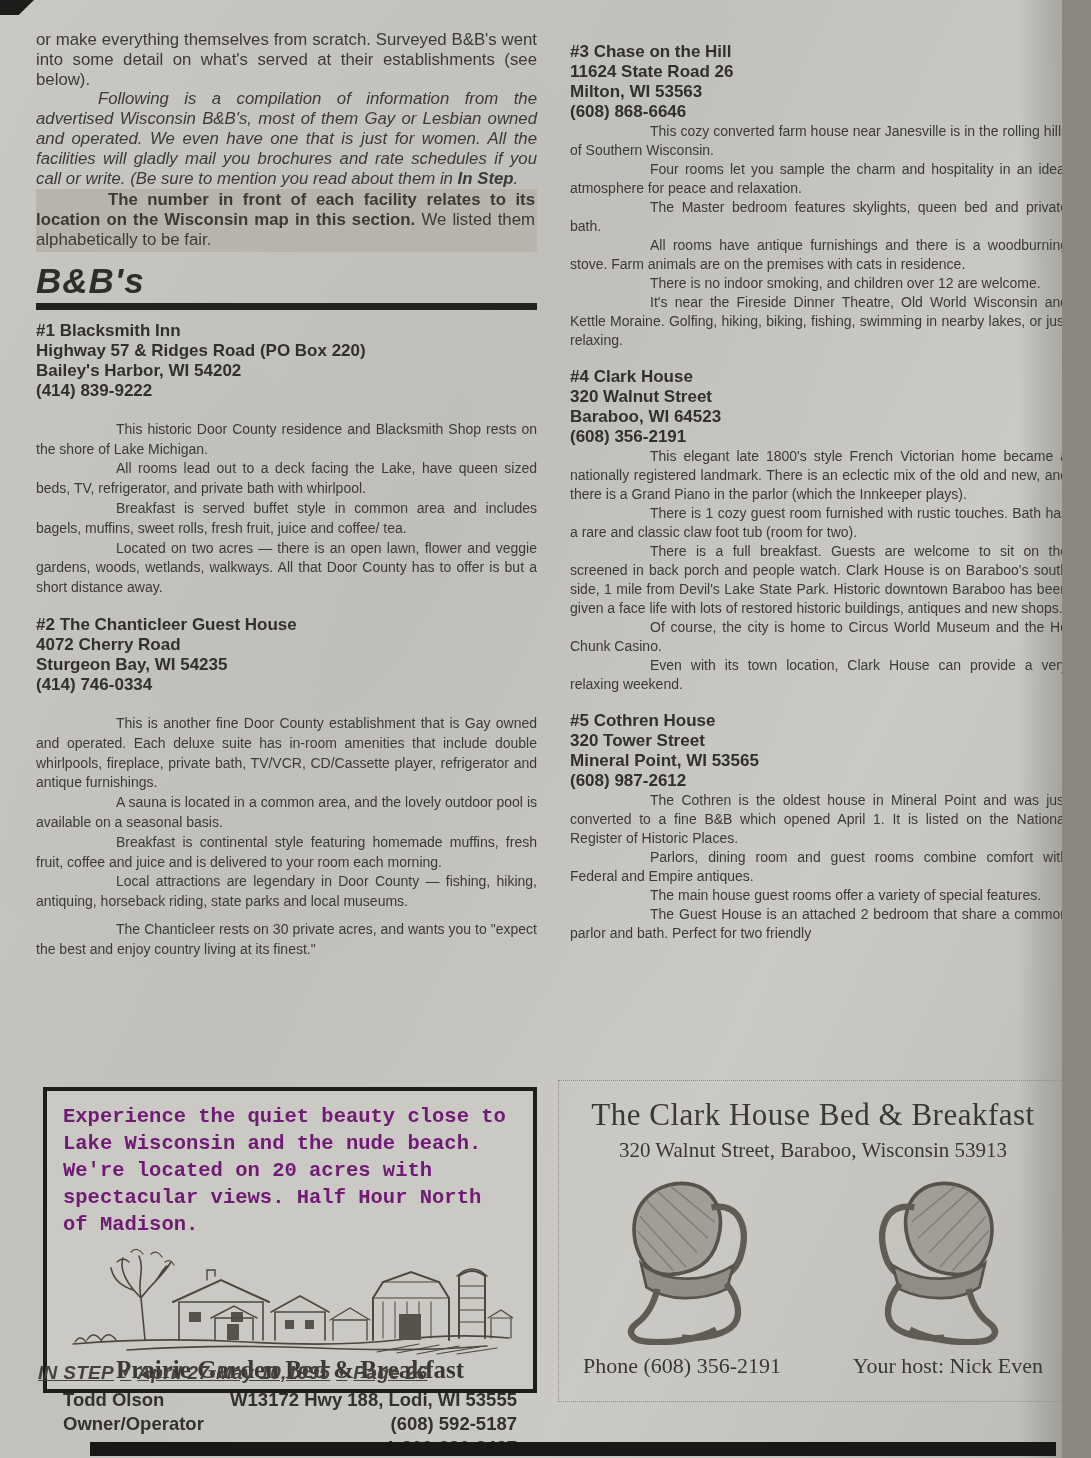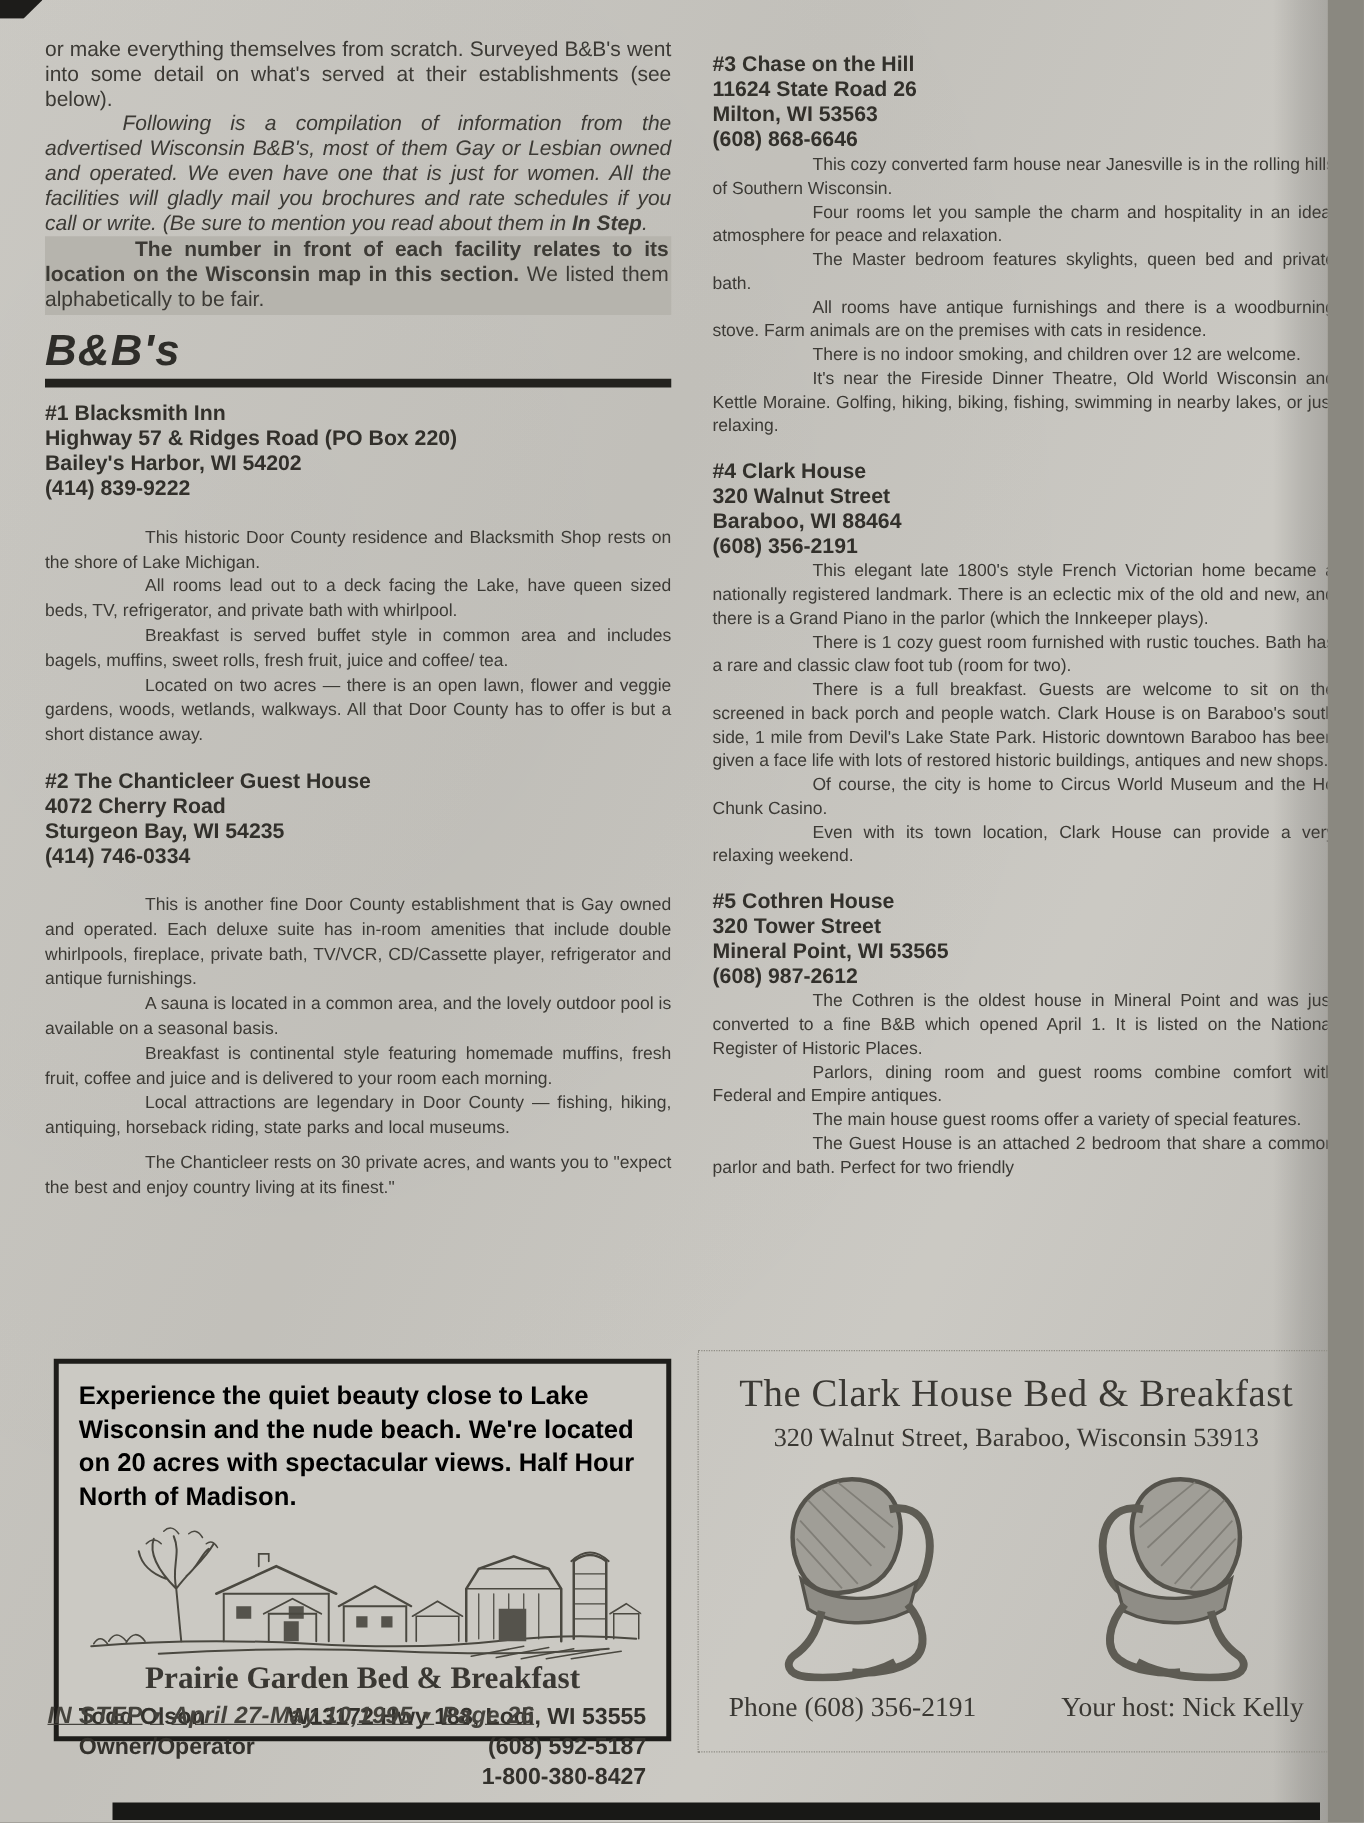--- a/index.html
+++ b/index.html
@@ -45,21 +45,21 @@
   .col-left .bpara{line-height:19.8px;}
   .col-right .bpara{line-height:19px;}
   .chanticleer-last{margin-top:8px;}
 
   
   .ad-prairie{
     position:absolute;left:43px;top:1087px;width:494px;height:306px;
     border:4px solid #1e1d1a;background:#cbc9c3;box-sizing:border-box;
     padding:12px 16px 10px 16px;
   }
-  .ad-prairie .headline{font-weight:bold;font-size:20.5px;line-height:27px;color:#000000;text-align:left;}
+  .ad-prairie .headline{font-weight:bold;font-size:20.5px;line-height:27px;color:#701a75;text-align:left;font-family:Liberation Mono, monospace;}
   .ad-prairie .farm-art{display:block;margin:2px auto 0 auto;}
   .ad-prairie .serif-title{font-family:"Liberation Serif", serif;font-weight:bold;font-size:25px;text-align:center;color:#3a3833;margin-top:0px;}
   .ad-prairie .contact-row{display:flex;justify-content:space-between;margin-top:4px;font-weight:bold;font-size:18.5px;line-height:24px;color:#33312c;}
   .ad-prairie .contact-right{text-align:right;}
 
   
   .ad-clark{
     position:absolute;left:558px;top:1080px;width:510px;height:322px;
     border:1px dotted #8f8d85;background:transparent;box-sizing:border-box;
     padding:16px 10px 10px 10px;font-family:"Liberation Serif", serif;color:#3a3833;
@@ -134,21 +134,21 @@
           <p class="bpara">Four rooms let you sample the charm and hospitality in an ideal atmosphere for peace and relaxation.</p>
           <p class="bpara">The Master bedroom features skylights, queen bed and private bath.</p>
           <p class="bpara">All rooms have antique furnishings and there is a woodburning stove. Farm animals are on the premises with cats in residence.</p>
           <p class="bpara">There is no indoor smoking, and children over 12 are welcome.</p>
           <p class="bpara">It's near the Fireside Dinner Theatre, Old World Wisconsin and Kettle Moraine. Golfing, hiking, biking, fishing, swimming in nearby lakes, or just relaxing.</p>
         </article>
         <article class="listing">
           <header class="listing-head">
             <div class="head-line">#4 Clark House</div>
             <div class="head-line">320 Walnut Street</div>
-            <div class="head-line">Baraboo, WI 88464</div>
+            <div class="head-line">Baraboo, WI 64523</div>
             <div class="head-line">(608) 356-2191</div>
           </header>
           <p class="bpara">This elegant late 1800's style French Victorian home became a nationally registered landmark. There is an eclectic mix of the old and new, and there is a Grand Piano in the parlor (which the Innkeeper plays).</p>
           <p class="bpara">There is 1 cozy guest room furnished with rustic touches. Bath has a rare and classic claw foot tub (room for two).</p>
           <p class="bpara">There is a full breakfast. Guests are welcome to sit on the screened in back porch and people watch. Clark House is on Baraboo's south side, 1 mile from Devil's Lake State Park. Historic downtown Baraboo has been given a face life with lots of restored historic buildings, antiques and new shops.</p>
           <p class="bpara">Of course, the city is home to Circus World Museum and the Ho Chunk Casino.</p>
           <p class="bpara">Even with its town location, Clark House can provide a very relaxing weekend.</p>
         </article>
         <article class="listing">
           <header class="listing-head">
@@ -233,21 +233,21 @@
           <path d="M34 100 C60 122 104 122 136 102 L129 128 C98 143 62 141 40 126 Z" fill="#8f8d86" stroke="#55534c" stroke-width="3"></path>
           <path d="M52 128 C47 150 38 160 28 167 C19 174 22 184 38 186 C62 189 97 184 117 173" fill="none" stroke="#5e5c54" stroke-width="7"></path>
           <path d="M128 122 C143 140 146 161 133 171 C121 180 97 184 79 182" fill="none" stroke="#5e5c54" stroke-width="7"></path>
         </g>
       </defs>
       <use href="#lawnchair" x="6" y="0"></use>
       <use href="#lawnchair" transform="translate(454,0) scale(-1,1)"></use>
     </svg>
     <div class="clark-bottom">
       <span>Phone (608) 356-2191</span>
-      <span>Your host: Nick Kelly</span>
+      <span>Your host: Nick Even</span>
     </div>
   </div>
 
   <div class="footer-line">
     <span>IN STEP</span><span class="tri">▼</span><span>April 27-May 10,1995</span><span class="tri">▼</span><span>Page 26</span>
   </div>
 
   <div class="bottom-bar"></div>
 </div>
 

